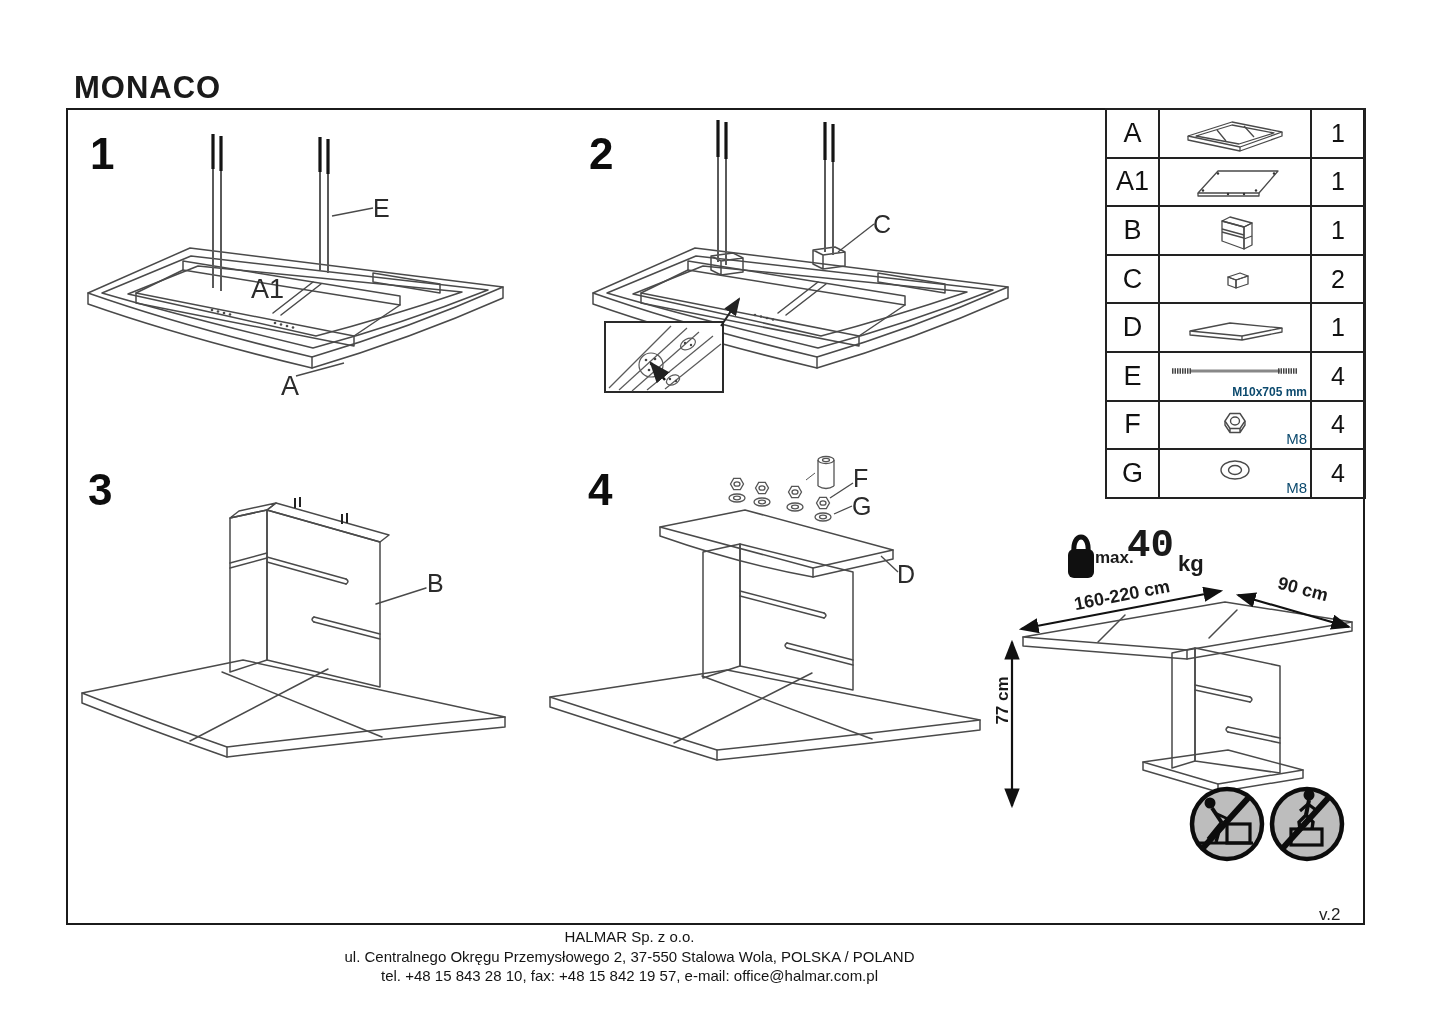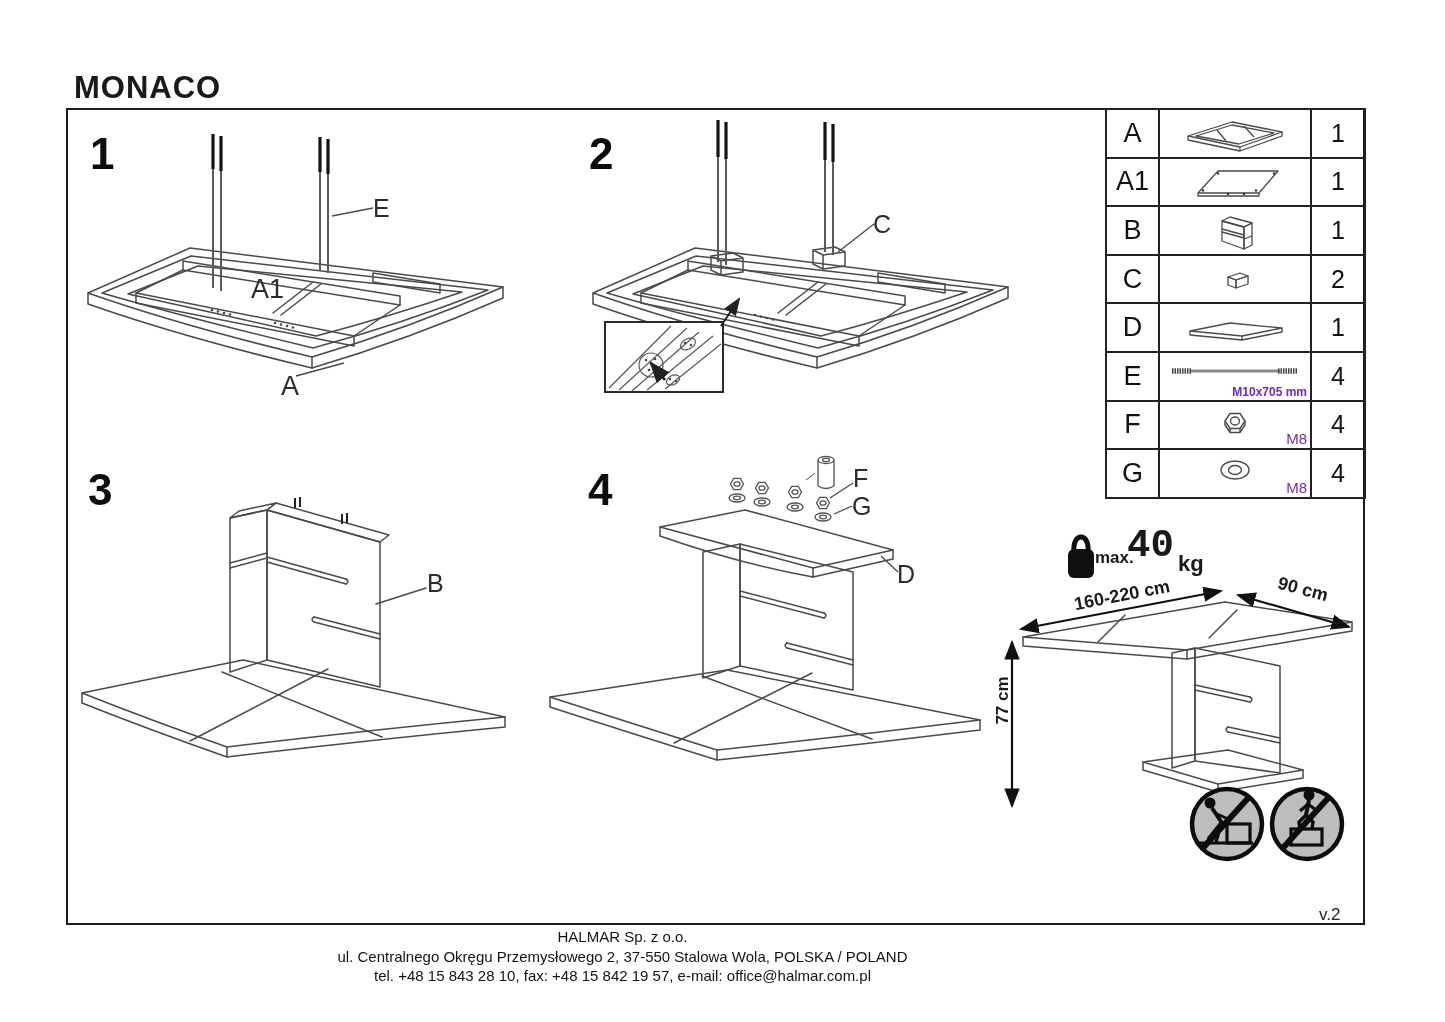--- a/index.html
+++ b/index.html
@@ -11,33 +11,33 @@
   .stepbox{position:absolute;}
   .stepnum{position:absolute;font-size:44px;font-weight:bold;color:#0d0d0d;line-height:1;}
   .dlabel{position:absolute;font-size:25px;color:#2b2b2b;line-height:1;}
   .dlabel.big{font-size:27px;}
   
   .ptable{position:absolute;left:1105px;top:108px;border-collapse:collapse;table-layout:fixed;}
   .ptable td{border:2px solid #222;height:46.6px;padding:0;text-align:center;vertical-align:middle;}
   .ptable .pletter{width:51px;font-size:27px;color:#111;}
   .ptable .picon{width:150px;position:relative;}
   .ptable .pqty{width:52px;font-size:25px;color:#111;}
-  .pspec{position:absolute;right:3px;bottom:1px;font-size:15px;color:#6d28d9;}
+  .pspec{position:absolute;right:3px;bottom:1px;font-size:15px;color:#0c4a6e;}
   .pspec.bold{font-size:12px;font-weight:bold;}
   
   .dims{left:985px;top:518px;width:400px;height:310px;}
   .spec-max-label{left:110px;top:30px;font-size:17px;font-weight:bold;}
   .spec-max-value{left:142px;top:6px;font-size:39px;font-weight:bold;font-family:Liberation Mono, monospace;}
   .spec-max-unit{left:193px;top:33px;font-size:22px;font-weight:bold;}
   .dimlabel{position:absolute;font-size:18px;font-weight:bold;text-align:center;line-height:1;}
   .dim-length{left:62px;top:68px;width:150px;transform:rotate(-11deg);}
   .dim-width{left:282px;top:62px;width:72px;transform:rotate(15deg);}
   .dim-height{left:-13px;top:174px;width:60px;font-size:17px;transform:rotate(-90deg);}
   .version{left:1319px;top:892px;font-size:17px;color:#222;margin-top:13px;}
-  .footer{left:0;top:927px;width:1245px;text-align:center;font-size:15px;line-height:19.5px;color:#141414;}
+  .footer{left:0;top:927px;width:1245px;text-align:center;font-size:15px;line-height:19.5px;color:#141414;padding-left:7px;}
   svg{display:block;}
 </style>
 </head>
 <body>
 
 <div class="page">
 
   <div class="abs title">MONACO</div>
   <div class="abs frame"></div>
 

